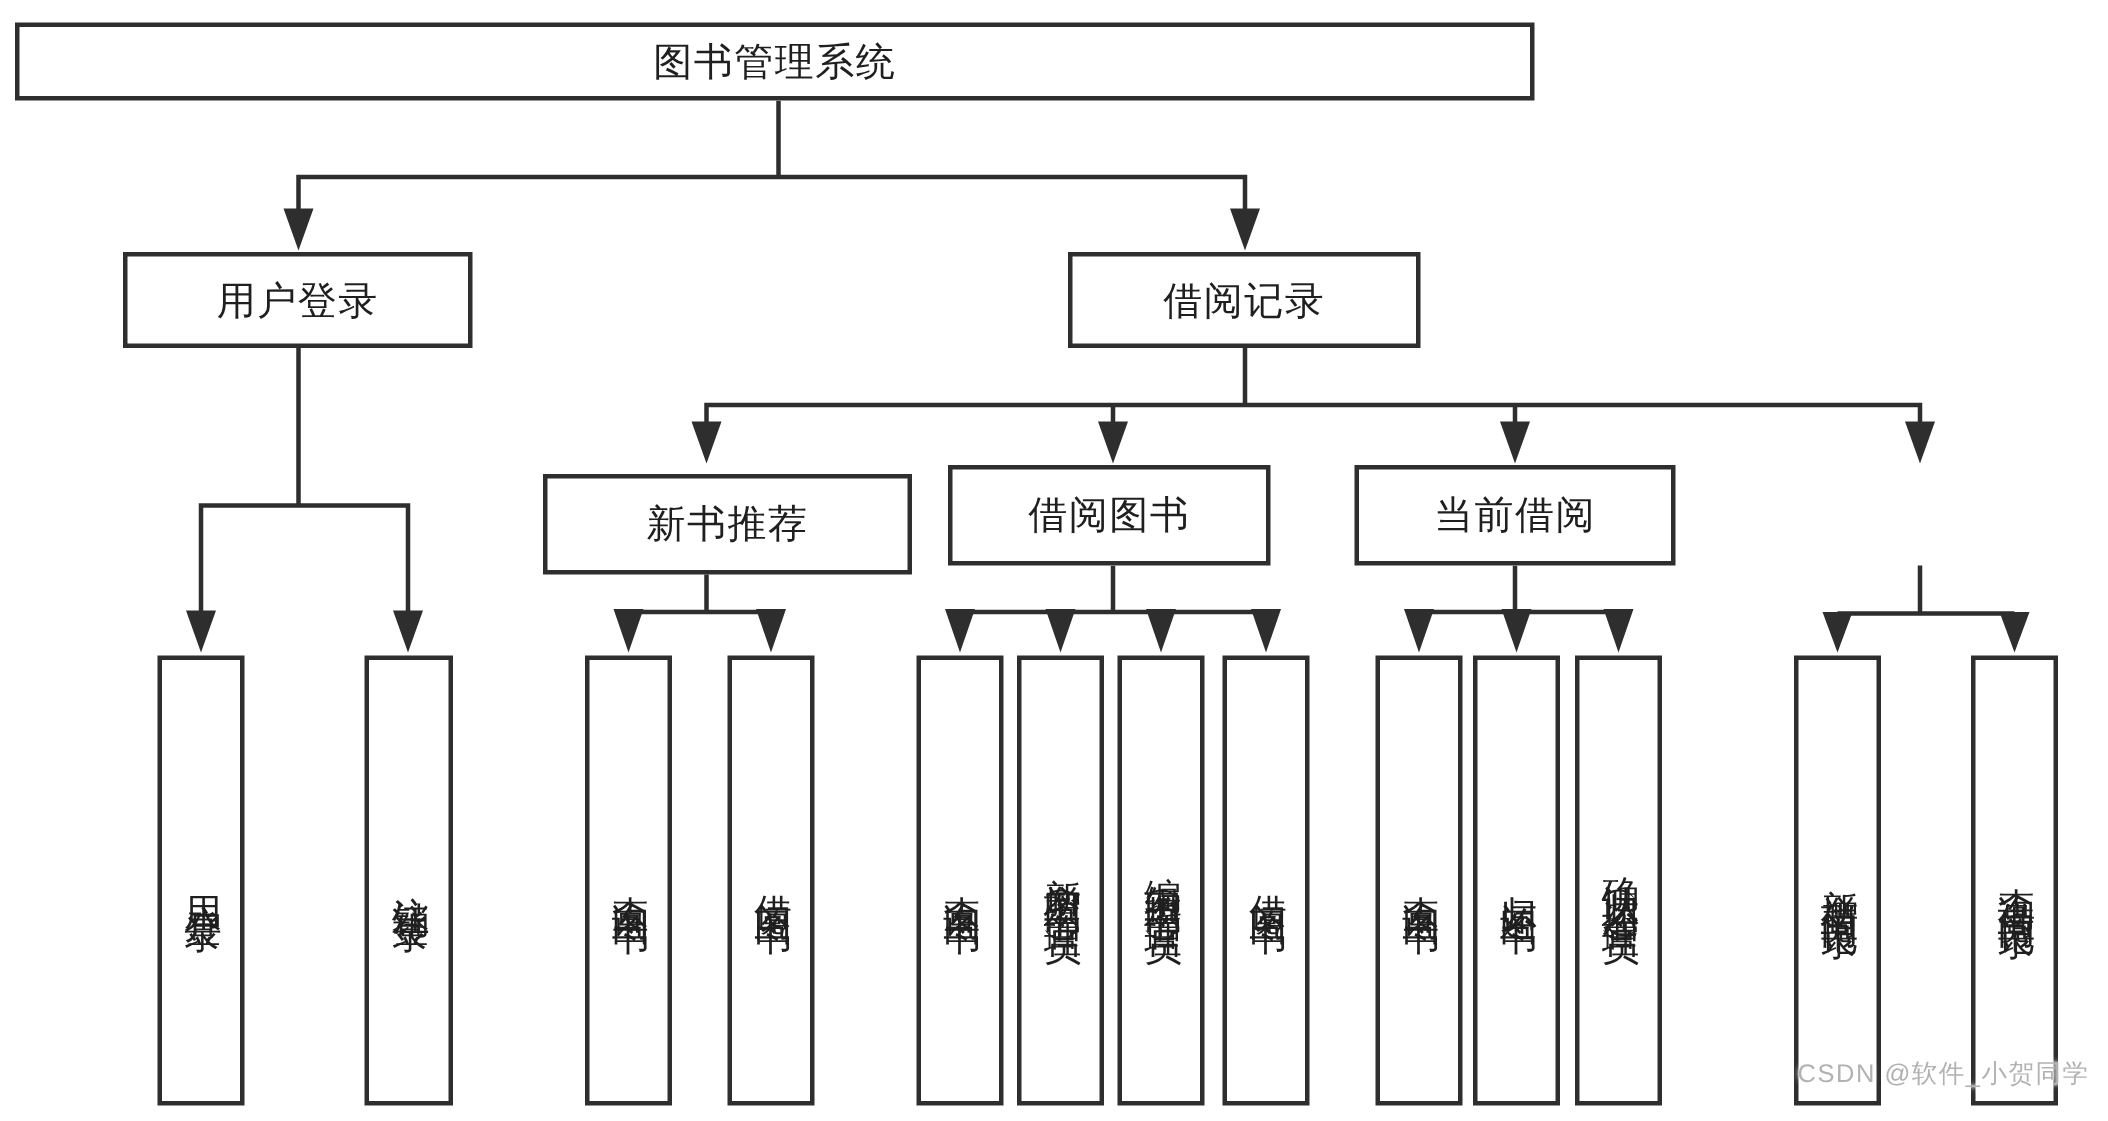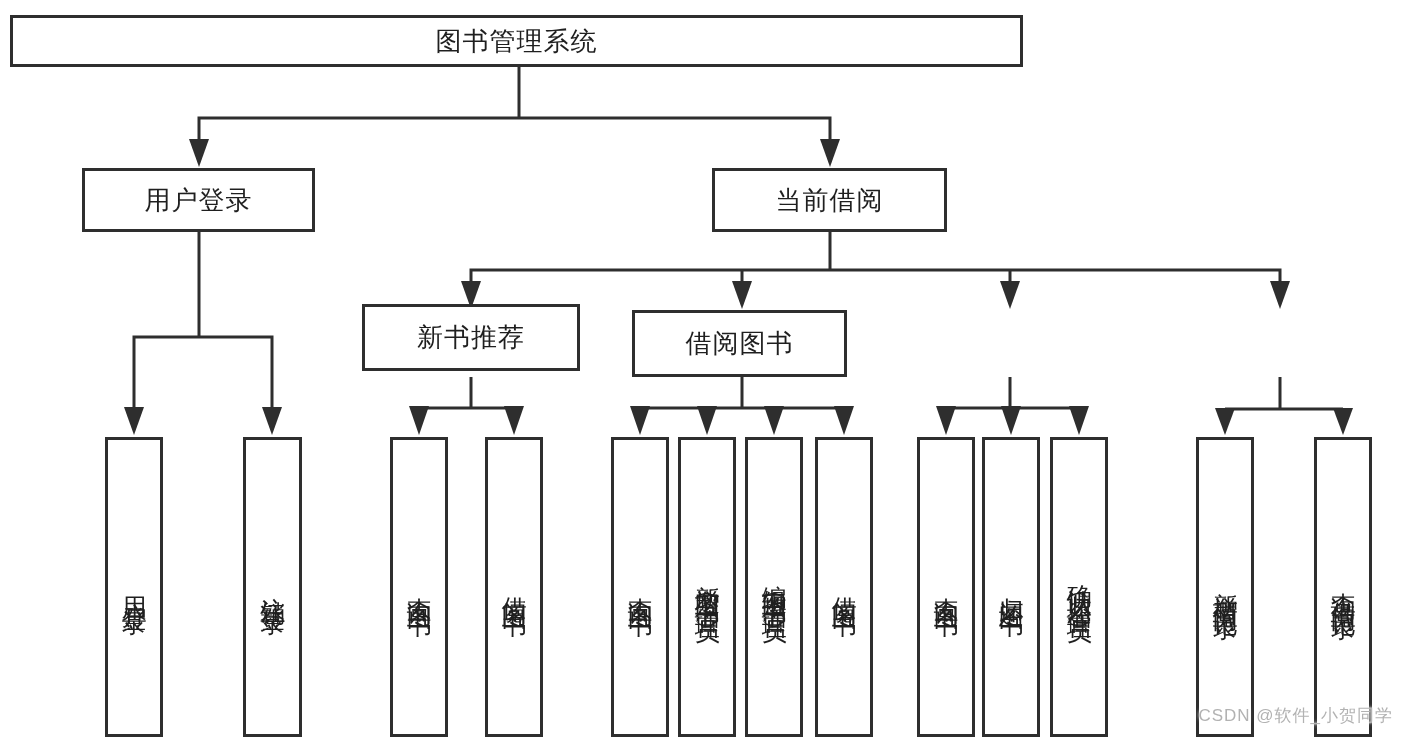--- a/index.html
+++ b/index.html
@@ -91,24 +91,25 @@
       <polygon points="1001,406 1021,406 1011,435"></polygon>
       <polygon points="1069,406 1089,406 1079,435"></polygon>
       <polygon points="1215,408 1235,408 1225,435"></polygon>
       <polygon points="1333,408 1353,408 1343,435"></polygon>
     </g>
   </svg>
 
   <div class="node h-node" style="left:10px;top:15px;width:1013px;height:52px">图书管理系统</div>
 
   <div class="node h-node" style="left:82px;top:168px;width:233px;height:64px">用户登录</div>
-  <div class="node h-node" style="left:712px;top:168px;width:235px;height:64px">当前借阅</div>
+  <div class="node h-node" style="left:712px;top:168px;width:235px;height:64px">借阅记录</div>
 
-  <div class="node h-node" style="left:362px;top:304px;width:218px;height:67px">新书推荐</div>
+  <div class="node h-node" style="left:362px;top:316px;width:246px;height:67px">新书推荐</div>
   <div class="node h-node" style="left:632px;top:310px;width:215px;height:67px">借阅图书</div>
+  <div class="node h-node" style="left:903px;top:310px;width:214px;height:67px">当前借阅</div>
 
   <div class="node v-node" style="left:105px;top:437px;width:58px;height:300px">
     <span class="v-text">用户登录</span>
   </div>
   <div class="node v-node" style="left:243px;top:437px;width:59px;height:300px">
     <span class="v-text">注销登录</span>
   </div>
 
   <div class="node v-node" style="left:390px;top:437px;width:58px;height:300px">
     <span class="v-text">查询图书</span>

